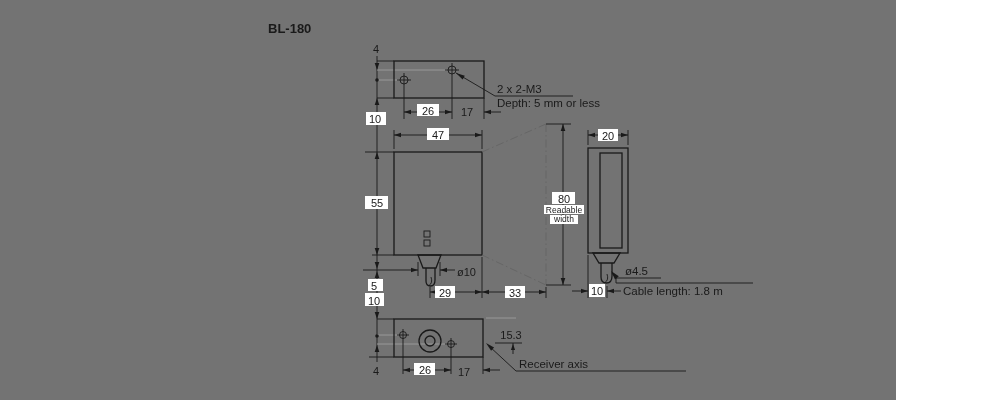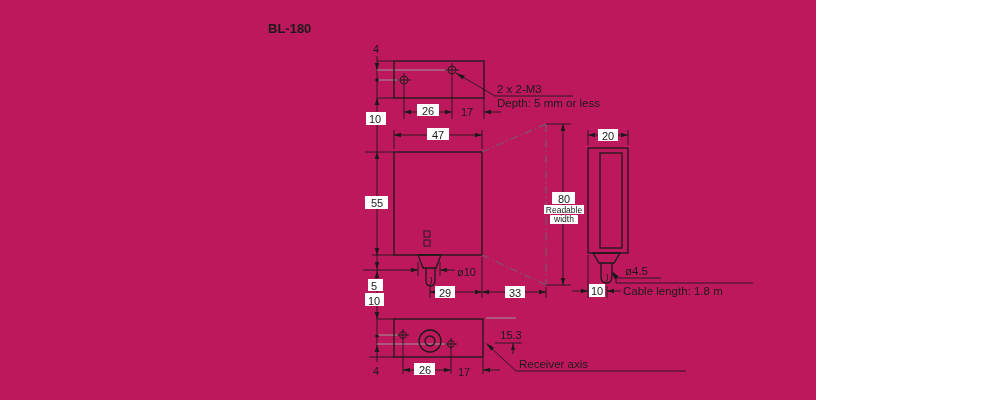--- a/index.html
+++ b/index.html
@@ -1,16 +1,16 @@
 <!DOCTYPE html>
 <html><head>
 <meta charset="utf-8">
 <style>
   html,body{margin:0;padding:0;background:#ffffff;}
-  .stage{position:relative;width:816px;height:400px;background:#be185d;overflow:hidden;}
+  .stage{position:relative;width:896px;height:400px;background:#737373;overflow:hidden;}
   svg{display:block;}
   text{font-family:"Liberation Sans","DejaVu Sans",sans-serif;fill:#1a1a1a;}
   .dim{font-size:11px;}
   .lbl{font-size:11.5px;}
   .small{font-size:8.5px;}
   .ttl{font-size:13px;font-weight:bold;}
   .ln{stroke:#1a1a1a;stroke-width:0.9;fill:none;}
   .outline{stroke:#1a1a1a;stroke-width:1.3;fill:none;}
   .axis{stroke:#999999;stroke-width:1;fill:none;}
   .dashdot{stroke:#666666;stroke-width:1;fill:none;stroke-dasharray:8 3 1.5 3;}

